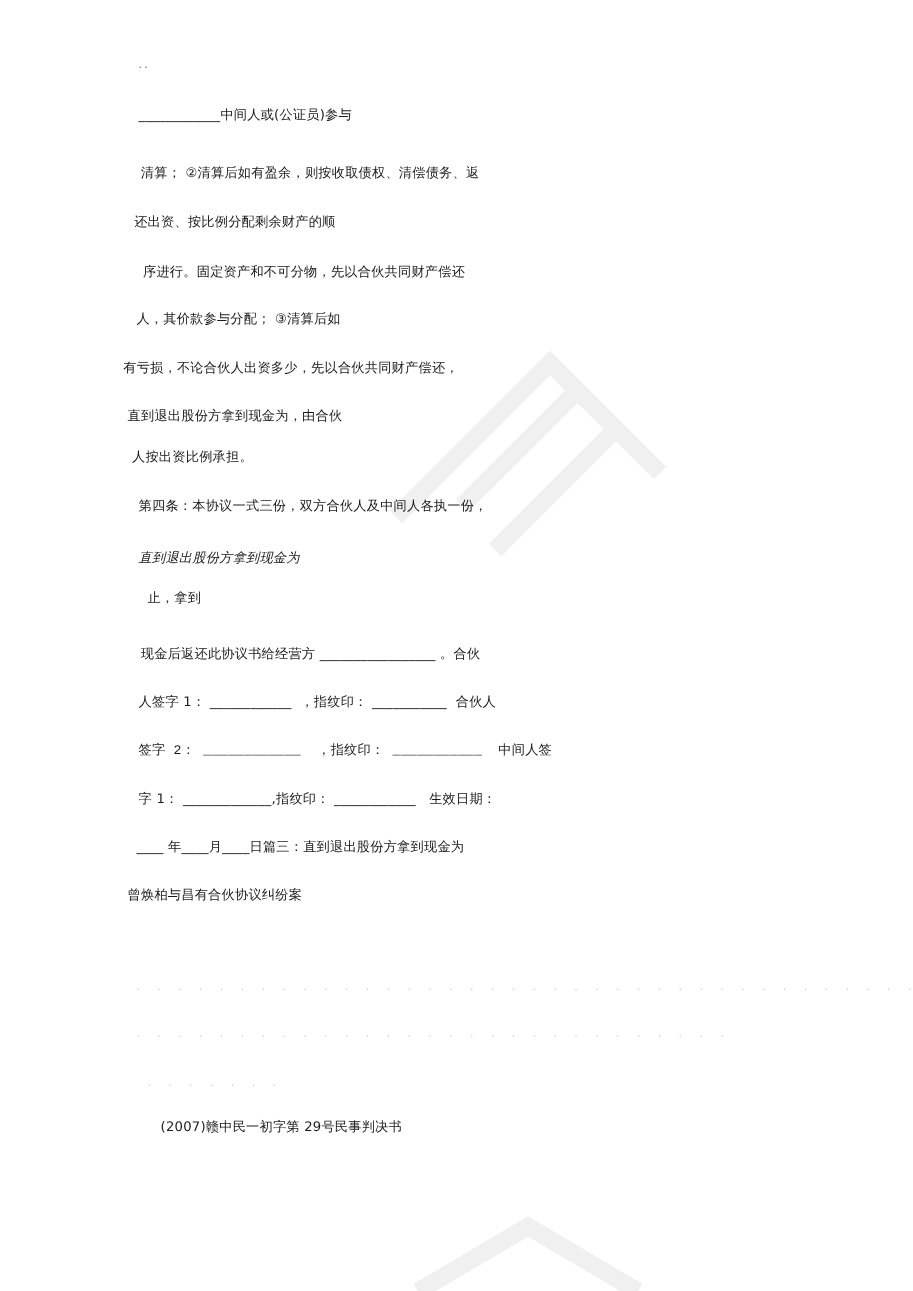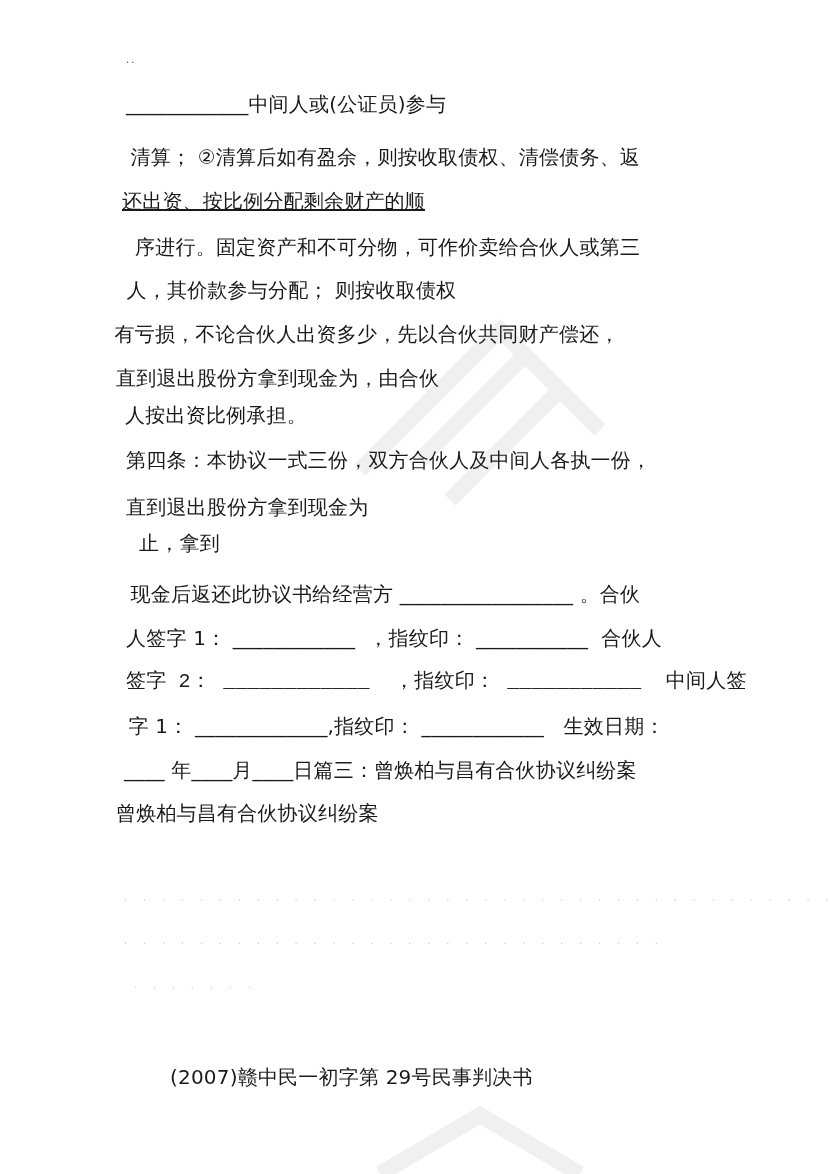--- a/index.html
+++ b/index.html
@@ -1,18 +1,18 @@
 <!DOCTYPE html>
 <html><head>
 <meta charset="utf-8">
 <style>
   html, body { margin: 0; padding: 0; background: #ffffff; }
   body { width: 830px; height: 1174px; position: relative; overflow: hidden;
          font-family: "DejaVu Sans", "Liberation Sans", sans-serif; color: #1a1a1a; }
-  .line { position: absolute; font-size: 20px; line-height: 24px; white-space: pre; letter-spacing: 0.2px; }
+  .line { position: absolute; font-size: 12px; line-height: 24px; white-space: pre; letter-spacing: 0.2px; }
   .dots { position: absolute; font-size: 10px; color: #c8c8c8; letter-spacing: 6.3px; white-space: pre; line-height: 10px; }
   .topdots { position: absolute; left: 126px; top: 54px; font-size: 10px; color: #555; letter-spacing: 2px; }
   .watermark { position: absolute; pointer-events: none; }
 </style>
 </head>
 <body>
 
 <div>
 
   <svg class="watermark" width="830" height="1174" style="left:0;top:0;">
@@ -21,34 +21,34 @@
       <path d="M420 460 L520 360"></path>
       <path d="M450 500 L560 390"></path>
       <path d="M380 1174 L480 1115 L580 1174"></path>
     </g>
   </svg>
 
   <div class="topdots">..</div>
 
   <div class="line" style="left:126px;top:92px;">____________中间人或(公证员)参与</div>
   <div class="line" style="left:124px;top:145px;text-align:right;"> 清算； ②清算后如有盈余，则按收取债权、清偿债务、返</div>
-  <div class="line" style="left:122px;top:189px;text-decoration:underline;">还出资、按比例分配剩余财产的顺</div>
-  <div class="line" style="left:122px;top:235px;">  序进行。固定资产和不可分物，可作价卖给合伙人或第三</div>
-  <div class="line" style="left:120px;top:278px;"> 人，其价款参与分配； 则按收取债权</div>
+  <div class="line" style="left:122px;top:189px;">还出资、按比例分配剩余财产的顺</div>
+  <div class="line" style="left:122px;top:235px;">  序进行。固定资产和不可分物，先以合伙共同财产偿还</div>
+  <div class="line" style="left:120px;top:278px;"> 人，其价款参与分配； ③清算后如</div>
   <div class="line" style="left:108px;top:322px;"> 有亏损，不论合伙人出资多少，先以合伙共同财产偿还，</div>
   <div class="line" style="left:116px;top:366px;">直到退出股份方拿到现金为，由合伙</div>
   <div class="line" style="left:112px;top:403px;">  人按出资比例承担。</div>
   <div class="line" style="left:126px;top:448px;">第四条：本协议一式三份，双方合伙人及中间人各执一份，</div>
-  <div class="line" style="left:126px;top:495px;">直到退出股份方拿到现金为</div>
+  <div class="line" style="left:126px;top:495px;font-style:italic;">直到退出股份方拿到现金为</div>
   <div class="line" style="left:126px;top:531px;">  止，拿到</div>
   <div class="line" style="left:124px;top:582px;"> 现金后返还此协议书给经营方 _________________ 。合伙</div>
   <div class="line" style="left:126px;top:626px;">人签字 1： ____________  ，指纹印： ___________  合伙人</div>
   <div class="line" style="left:126px;top:670px;font-family:Liberation Mono, monospace;">签字 2： ____________  ，指纹印： ___________  中间人签</div>
   <div class="line" style="left:122px;top:714px;"> 字 1： _____________,指纹印： ____________   生效日期：</div>
-  <div class="line" style="left:124px;top:758px;">____ 年____月____日篇三：曾焕柏与昌有合伙协议纠纷案</div>
+  <div class="line" style="left:124px;top:758px;">____ 年____月____日篇三：直到退出股份方拿到现金为</div>
   <div class="line" style="left:116px;top:801px;text-align:right;">曾焕柏与昌有合伙协议纠纷案</div>
 
   <div class="dots" style="left:124px;top:893px;">. . . . . . . . . . . . . . . . . . . . . . . . . . . . . . . . . . . . . . . . . . . . . . . . . . .</div>
   <div class="dots" style="left:124px;top:936px;">. . . . . . . . . . . . . . . . . . . . . . . . . . . . .</div>
   <div class="dots" style="left:134px;top:980px;">. . . . . . .</div>
 
-  <div class="line" style="left:146px;top:1065px;margin-left:24px;">(2007)赣中民一初字第 29号民事判决书</div>
+  <div class="line" style="left:146px;top:1012px;">(2007)赣中民一初字第 29号民事判决书</div>
 </div>
 
 </body></html>

